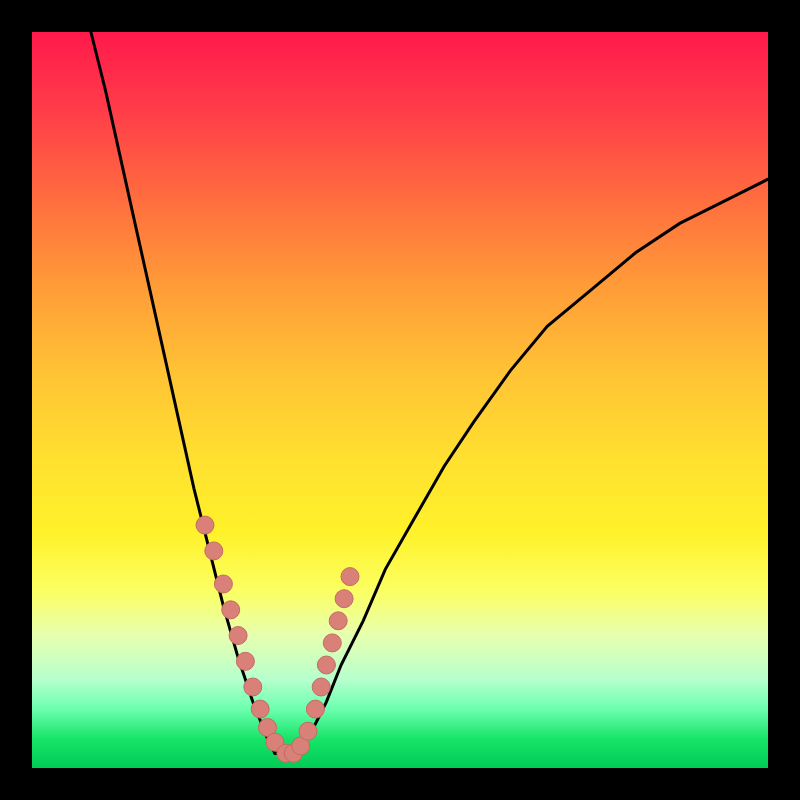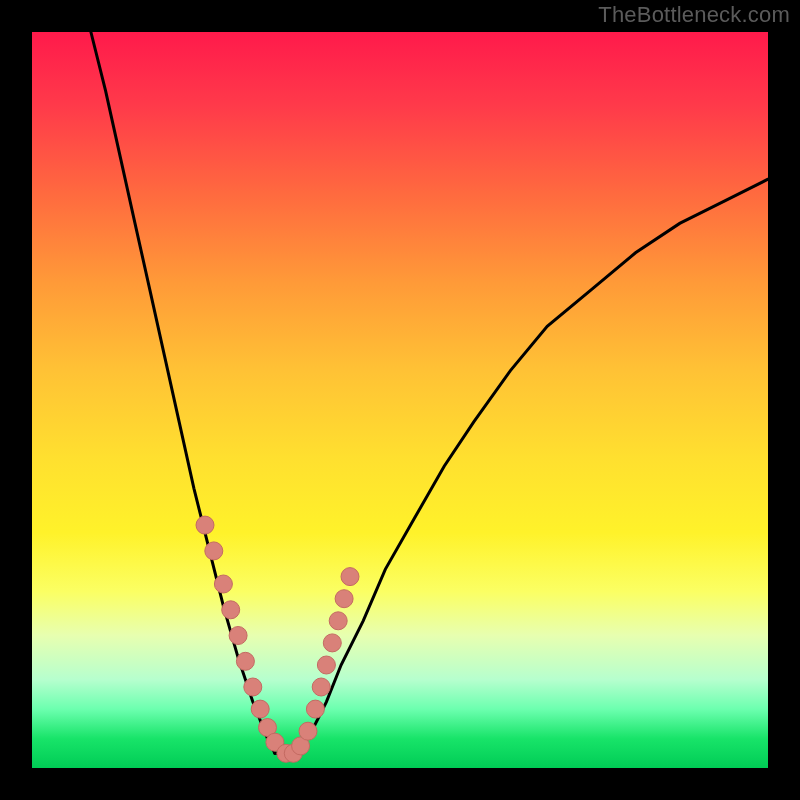--- a/index.html
+++ b/index.html
@@ -66,21 +66,20 @@
   .dot {
     fill: #d98179;
     stroke: #c46a62;
     stroke-width: 1;
   }
 </style>
 </head>
 <body>
 
 <div class="frame">
-  <div class="watermark">TheBottleneck.com</div>
 
   <div class="plot-area">
     <svg class="curve" viewBox="0 0 736 736">
       <g>
         <path id="left-path" class="stroke" d="M58.9 0.0 L73.6 58.9 L88.3 125.1 L103.0 191.4 L117.8 257.6 L132.5 323.8 L147.2 390.1 L161.9 456.3 L176.6 515.2 L191.4 574.1 L206.1 625.6 L220.8 669.8 L235.5 706.6 L242.9 721.3"></path>
         <path id="floor-path" class="stroke" d="M242.9 721.3 L265.0 721.3"></path>
         <path id="right-path" class="stroke" d="M265.0 721.3 L279.7 699.2 L294.4 669.8 L309.1 633.0 L331.2 588.8 L353.3 537.3 L382.7 485.8 L412.2 434.2 L441.6 390.1 L478.4 338.6 L515.2 294.4 L559.4 257.6 L603.5 220.8 L647.7 191.4 L691.8 169.3 L736.0 147.2"></path>
       </g>
       <g id="marker-group">
           <circle cx="173.0" cy="493.1" r="9" class="dot"></circle>

